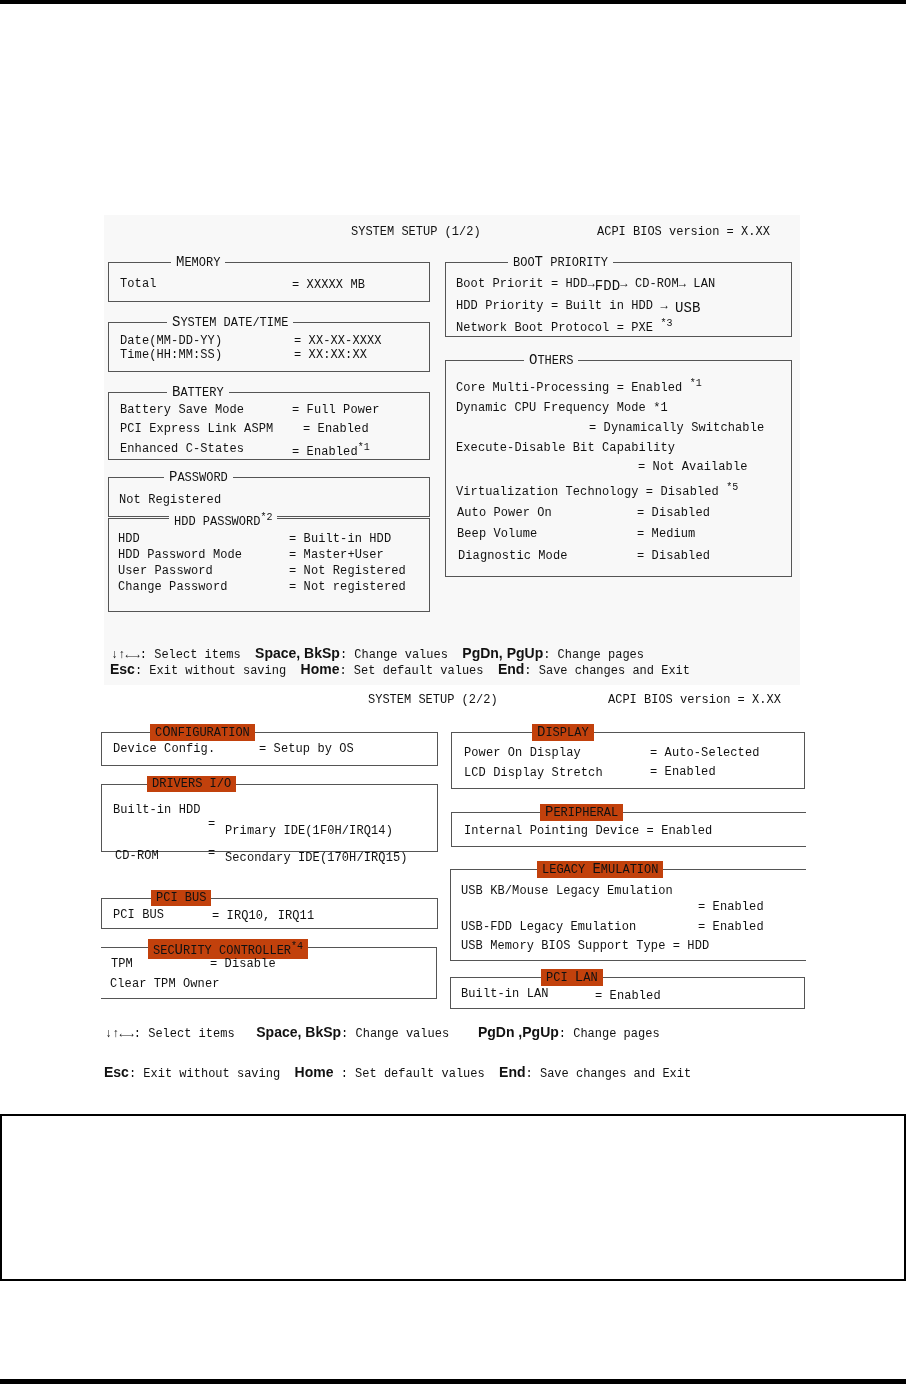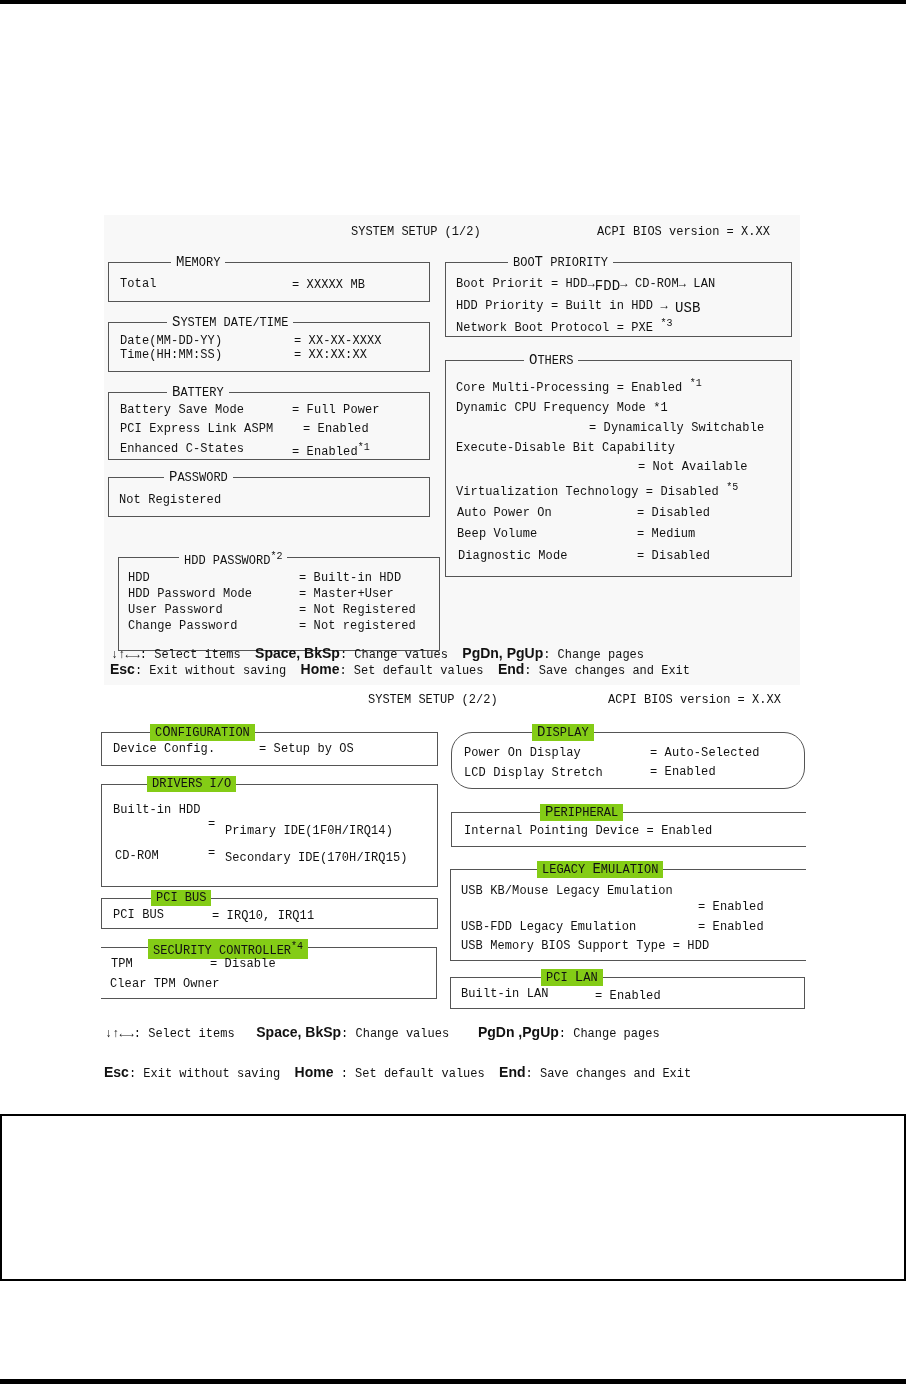--- a/index.html
+++ b/index.html
@@ -8,21 +8,21 @@
   .topbar { position: absolute; left: 0; top: 0; width: 906px; height: 4px; background: #000; }
   .bottombar { position: absolute; left: 0; top: 1379px; width: 906px; height: 5px; background: #000; }
   .screen1 { position: absolute; left: 104px; top: 215px; width: 696px; height: 470px; background: #f8f8f8; }
   .abs { position: absolute; white-space: pre; }
   .hdr { font-size: 12px; }
   .t { font-size: 12px; letter-spacing: 0.1px; }
   .box { position: absolute; border: 1px solid #555; box-sizing: border-box; background: transparent; }
   .box.noright { border-right: none; }
   .box.noleft { border-left: none; }
   .legend { position: absolute; top: -9px; background: #f8f8f8; padding: 0 5px; font-size: 12px; line-height: 16px; white-space: pre; }
-  .s2 .legend { background: #84cc16; }
+  .s2 .legend { background: #c2410c; }
   .big { font-size: 14px; }
   .sup { font-size: 10px; vertical-align: 5px; }
   .sub { font-size: 14px; vertical-align: -3px; }
   .key { font-family: "Liberation Sans", "DejaVu Sans", sans-serif; font-weight: bold; font-size: 14px; }
   .help { font-size: 12px; }
   .notebox { position: absolute; left: 0; top: 1114px; width: 906px; height: 167px; box-sizing: border-box; border: 2px solid #000; }
 </style>
 </head>
 <body>
 
@@ -55,21 +55,21 @@
   <div class="abs t" style="left:194px;top:29px;">= Enabled</div>
   <div class="abs t" style="left:11px;top:49px;">Enhanced C-States</div>
   <div class="abs t" style="left:183px;top:49px;"><span>= Enabled</span><span class="sup">*1</span></div>
 </div>
 
 <div class="box" style="left:108px;top:477px;width:322px;height:40px;">
   <div class="legend" style="left:55px;text-align:center;"><span class="big">P</span><span>ASSWORD</span></div>
   <div class="abs t" style="left:10px;top:15px;">Not Registered</div>
 </div>
 
-<div class="box" style="left:108px;top:557px;width:322px;height:94px;margin-left:10px;">
+<div class="box" style="left:108px;top:518px;width:322px;height:94px;">
   <div class="legend" style="left:60px;"><span>HDD PASSWORD</span><span class="sup">*2</span></div>
   <div class="abs t" style="left:9px;top:13px;">HDD</div>
   <div class="abs t" style="left:180px;top:13px;">= Built-in HDD</div>
   <div class="abs t" style="left:9px;top:29px;">HDD Password Mode</div>
   <div class="abs t" style="left:180px;top:29px;">= Master+User</div>
   <div class="abs t" style="left:9px;top:45px;">User Password</div>
   <div class="abs t" style="left:180px;top:45px;">= Not Registered</div>
   <div class="abs t" style="left:9px;top:61px;">Change Password</div>
   <div class="abs t" style="left:180px;top:61px;">= Not registered</div>
 </div>
@@ -103,21 +103,21 @@
 <div class="s2">
 <div class="abs hdr" style="left:368px;top:693px;">SYSTEM SETUP (2/2)</div>
 <div class="abs hdr" style="left:608px;top:693px;">ACPI BIOS version = X.XX</div>
 
 <div class="box" style="left:101px;top:732px;width:337px;height:34px;">
   <div class="legend" style="left:48px;"><span>C</span><span class="big">O</span><span>NFIGURATION</span></div>
   <div class="abs t" style="left:11px;top:9px;">Device Config.</div>
   <div class="abs t" style="left:157px;top:9px;">= Setup by OS</div>
 </div>
 
-<div class="box" style="left:101px;top:784px;width:337px;height:103px;text-align:center;">
+<div class="box" style="left:101px;top:784px;width:337px;height:68px;text-align:center;">
   <div class="legend" style="left:45px;">DRIVERS I/O</div>
   <div class="abs t" style="left:11px;top:18px;">Built-in HDD</div>
   <div class="abs t" style="left:106px;top:32px;">=</div>
   <div class="abs t" style="left:123px;top:39px;">Primary IDE(1F0H/IRQ14)</div>
   <div class="abs t" style="left:13px;top:64px;">CD-ROM</div>
   <div class="abs t" style="left:106px;top:61px;">=</div>
   <div class="abs t" style="left:123px;top:66px;">Secondary IDE(170H/IRQ15)</div>
 </div>
 
 <div class="box" style="left:101px;top:890px;width:337px;height:31px;margin-top:8px;">
@@ -126,21 +126,21 @@
   <div class="abs t" style="left:110px;top:10px;">= IRQ10, IRQ11</div>
 </div>
 
 <div class="box noleft" style="left:101px;top:947px;width:336px;height:52px;">
   <div class="legend" style="left:47px;"><span>SEC</span><span class="big">U</span><span>RITY CONTROLLER</span><span class="sup">*4</span></div>
   <div class="abs t" style="left:10px;top:9px;">TPM</div>
   <div class="abs t" style="left:109px;top:9px;">= Disable</div>
   <div class="abs t" style="left:9px;top:29px;">Clear TPM Owner</div>
 </div>
 
-<div class="box" style="left:451px;top:732px;width:354px;height:57px;border-radius:21px;">
+<div class="box" style="left:451px;top:732px;width:354px;height:57px;">
   <div class="legend" style="left:80px;"><span class="big">D</span><span>ISPLAY</span></div>
   <div class="abs t" style="left:12px;top:13px;">Power On Display</div>
   <div class="abs t" style="left:198px;top:13px;">= Auto-Selected</div>
   <div class="abs t" style="left:12px;top:33px;">LCD Display Stretch</div>
   <div class="abs t" style="left:198px;top:32px;">= Enabled</div>
 </div>
 
 <div class="box noright" style="left:451px;top:812px;width:355px;height:35px;">
   <div class="legend" style="left:88px;"><span class="big">P</span><span>ERIPHERAL</span></div>
   <div class="abs t" style="left:12px;top:11px;"><span>Internal Pointing Device</span> <span>= Enabled</span></div>

